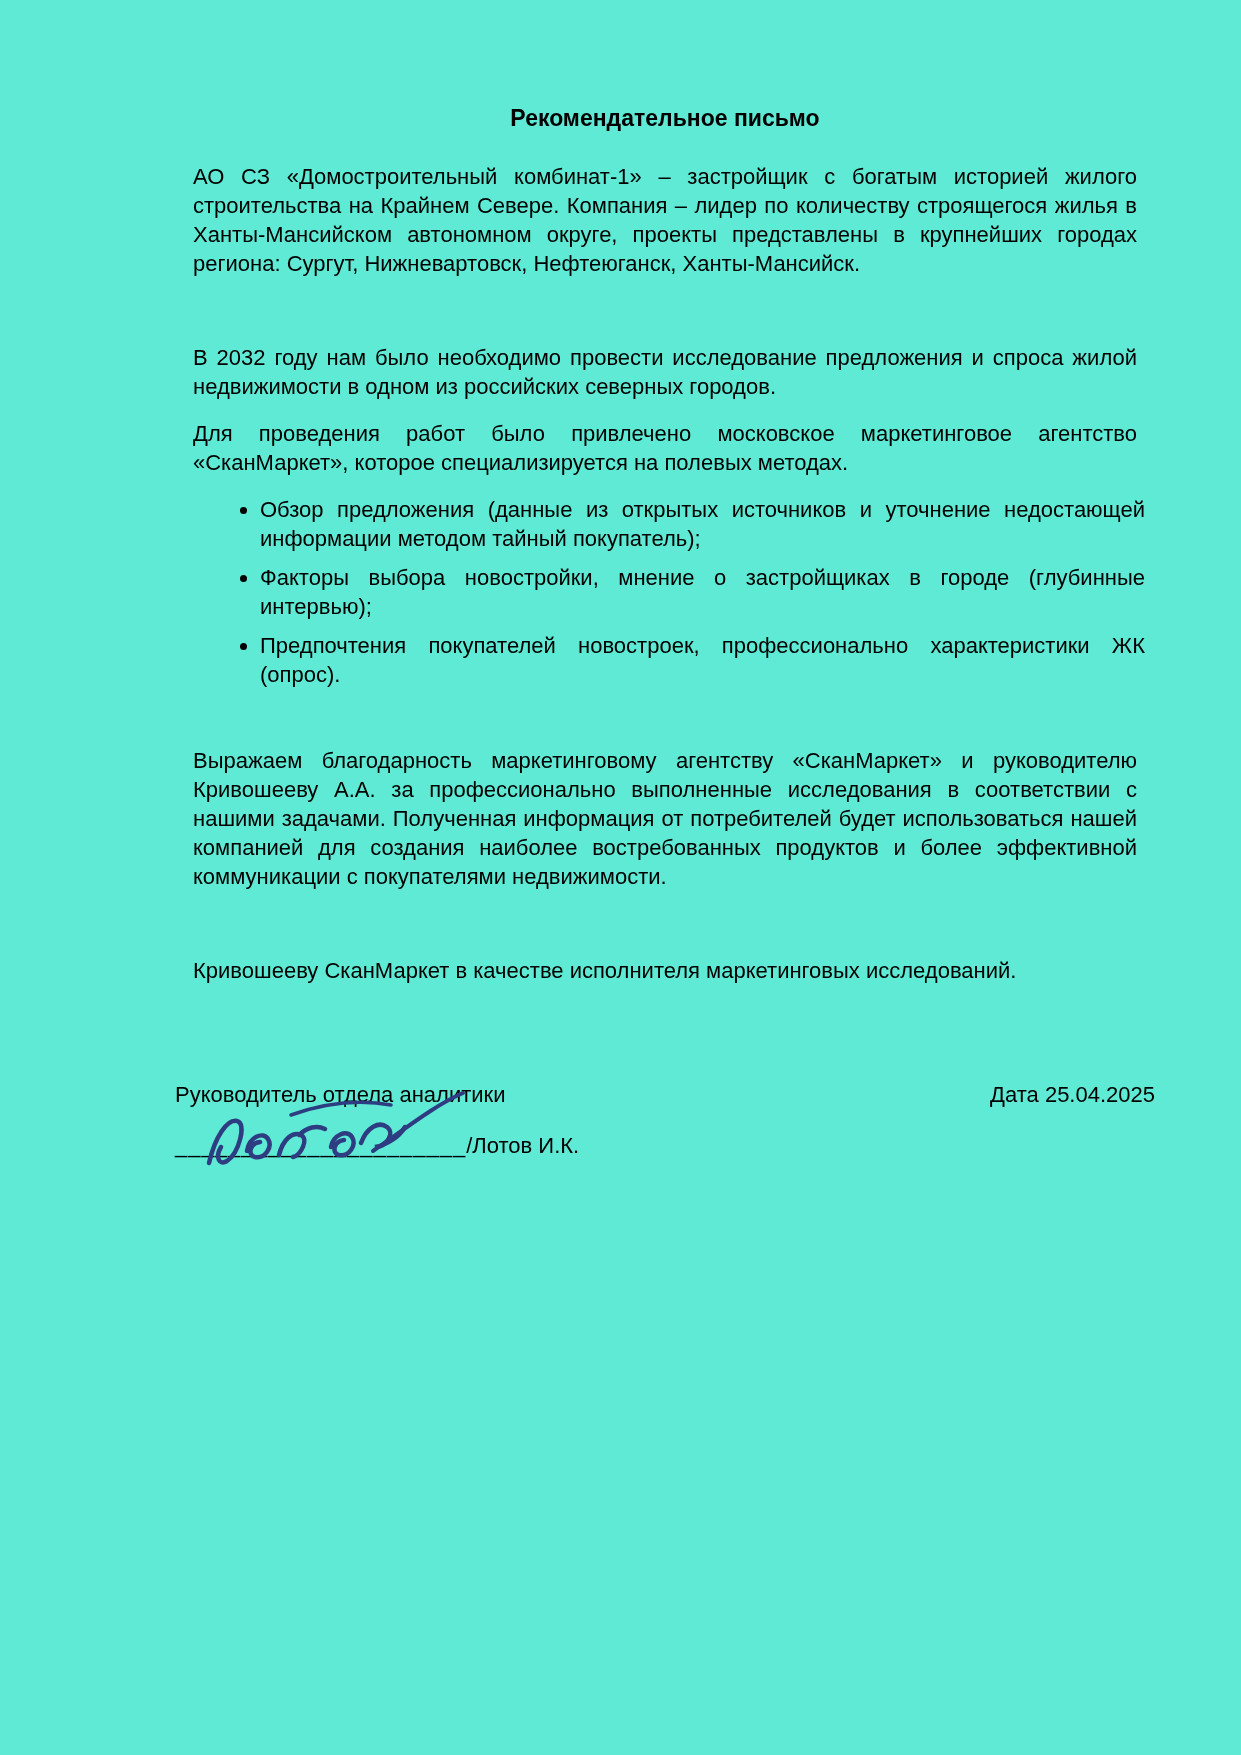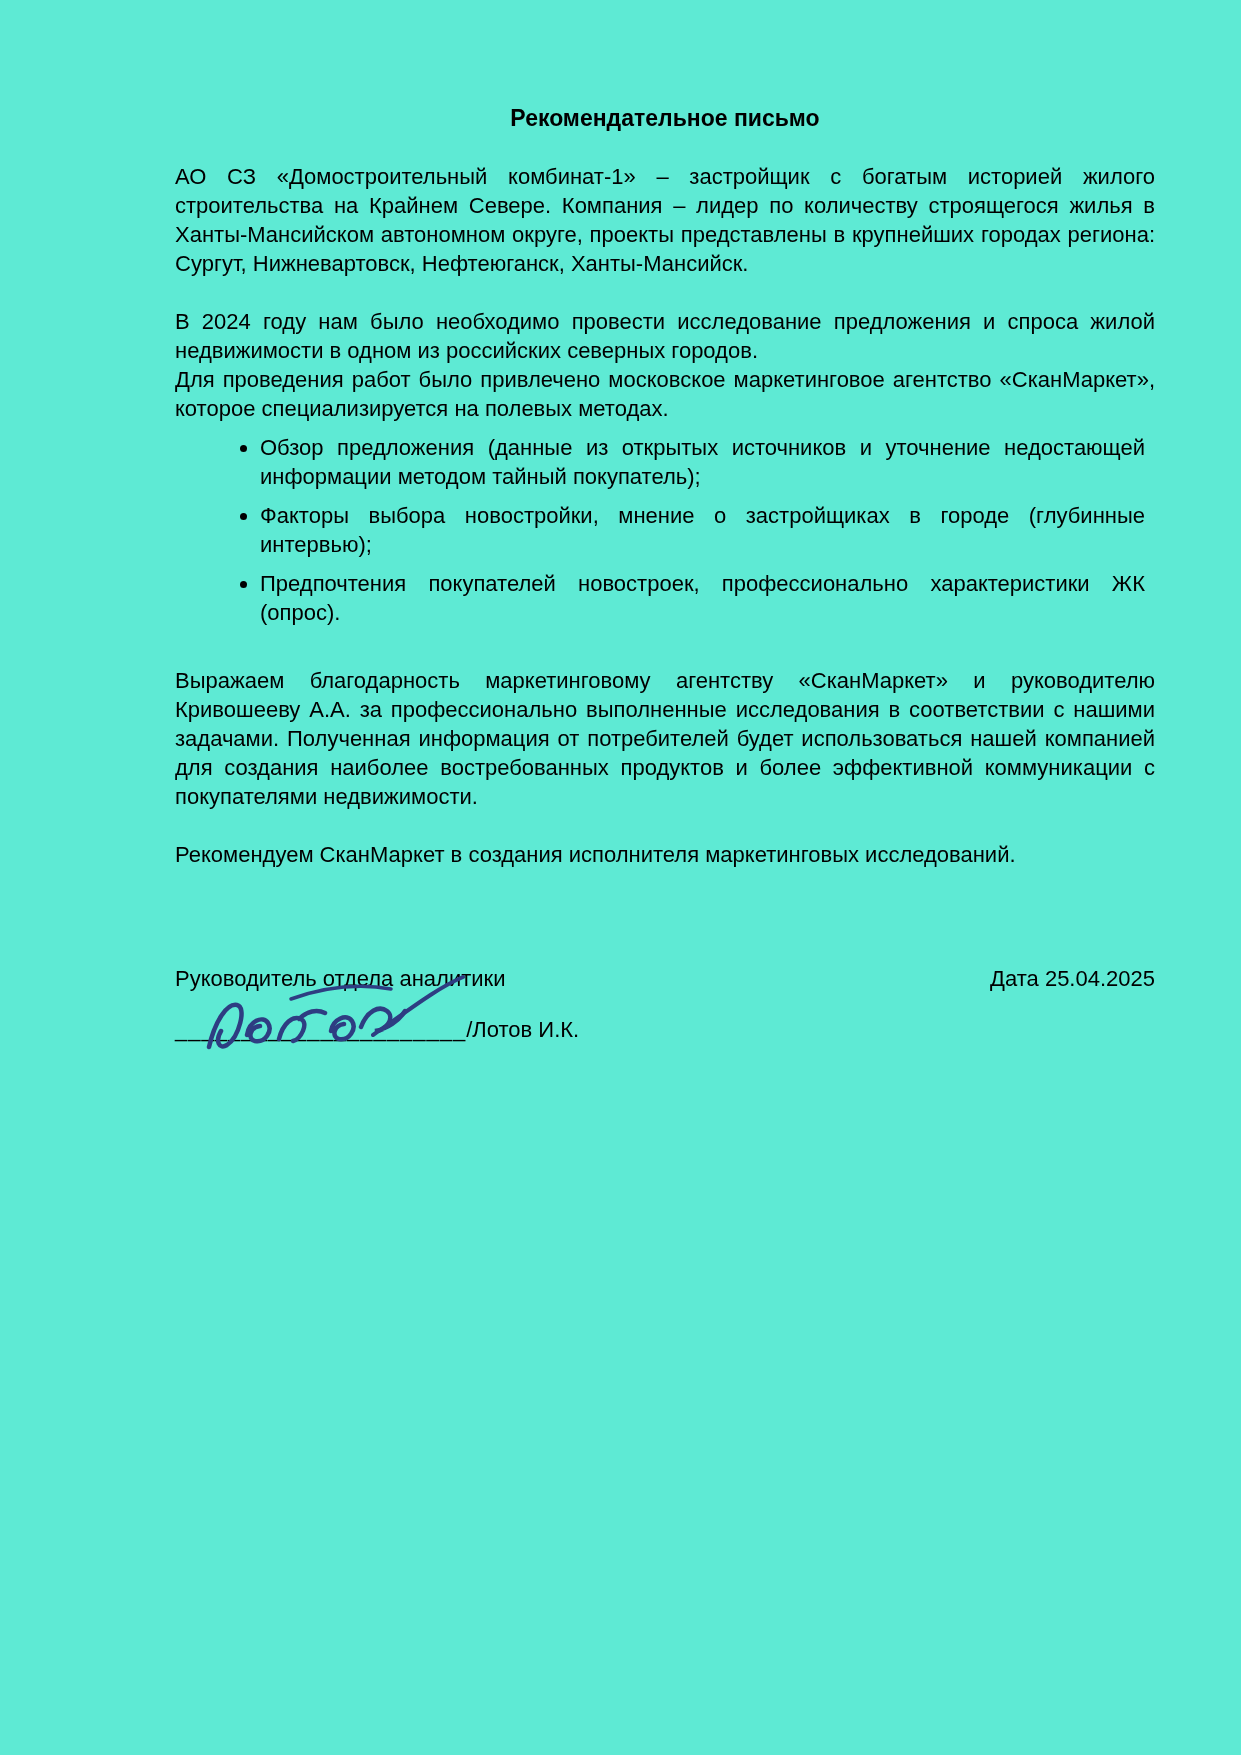--- a/index.html
+++ b/index.html
@@ -25,21 +25,21 @@
     font-size: 22px;
     line-height: 29px;
   }
   .doc-title {
     text-align: center;
     font-weight: 700;
     font-size: 23px;
     margin: 0 0 29px 0;
   }
   p.body-par {
-    margin: 0;
+    margin: 18px;
     text-align: justify;
   }
   .spacer {
     height: 29px;
   }
   ul.project-list {
     margin: 0;
     padding: 0 0 0 75px;
     list-style: disc outside;
   }
@@ -76,38 +76,38 @@
 
 <div class="page">
   <div class="content">
 
     <h1 class="doc-title">Рекомендательное письмо</h1>
 
     <p class="body-par">АО СЗ «Домостроительный комбинат-1» – застройщик с богатым историей жилого строительства на Крайнем Севере. Компания – лидер по количеству строящегося жилья в Ханты-Мансийском автономном округе, проекты представлены в крупнейших городах региона: Сургут, Нижневартовск, Нефтеюганск, Ханты-Мансийск.</p>
 
     <div class="spacer"></div>
 
-    <p class="body-par">В 2024 году нам было необходимо провести исследование предложения и спроса жилой недвижимости в одном из российских северных городов.</p>
+    <p class="body-par">В 2032 году нам было необходимо провести исследование предложения и спроса жилой недвижимости в одном из российских северных городов.</p>
 
     <p class="body-par">Для проведения работ было привлечено московское маркетинговое агентство «СканМаркет», которое специализируется на полевых методах.</p>
 
 
     <ul class="project-list">
       <li>Обзор предложения (данные из открытых источников и уточнение недостающей информации методом тайный покупатель);</li>
       <li>Факторы выбора новостройки, мнение о застройщиках в городе (глубинные интервью);</li>
       <li>Предпочтения покупателей новостроек, профессионально характеристики ЖК (опрос).</li>
     </ul>
 
     <div class="spacer"></div>
 
     <p class="body-par">Выражаем благодарность маркетинговому агентству «СканМаркет» и руководителю Кривошееву А.А. за профессионально выполненные исследования в соответствии с нашими задачами. Полученная информация от потребителей будет использоваться нашей компанией для создания наиболее востребованных продуктов и более эффективной коммуникации с покупателями недвижимости.</p>
 
     <div class="spacer"></div>
 
-    <p class="body-par">Рекомендуем СканМаркет в создания исполнителя маркетинговых исследований.</p>
+    <p class="body-par">Кривошееву СканМаркет в качестве исполнителя маркетинговых исследований.</p>
 
     <div class="sig-row">
       <span>Руководитель отдела аналитики</span>
       <span>Дата 25.04.2025</span>
     </div>
 
     <div class="sig-line-row">
       <svg class="sig-handwriting" width="280" height="92" viewBox="0 0 280 92">
 
         <path d="M14 78 C20 52 32 34 42 36 C52 38 44 68 32 76 C24 81 20 72 26 62" fill="none" stroke-width="4.5" stroke-linecap="round" stroke="#2e3d82"></path>

